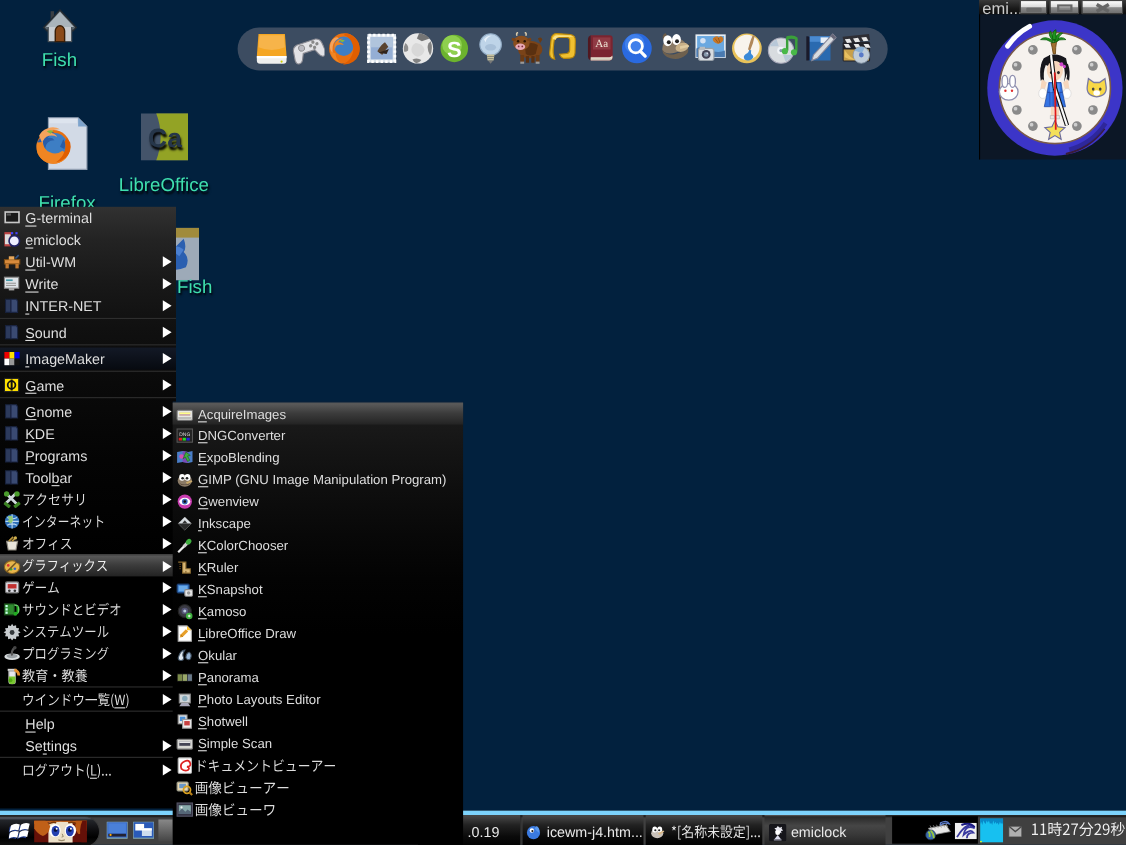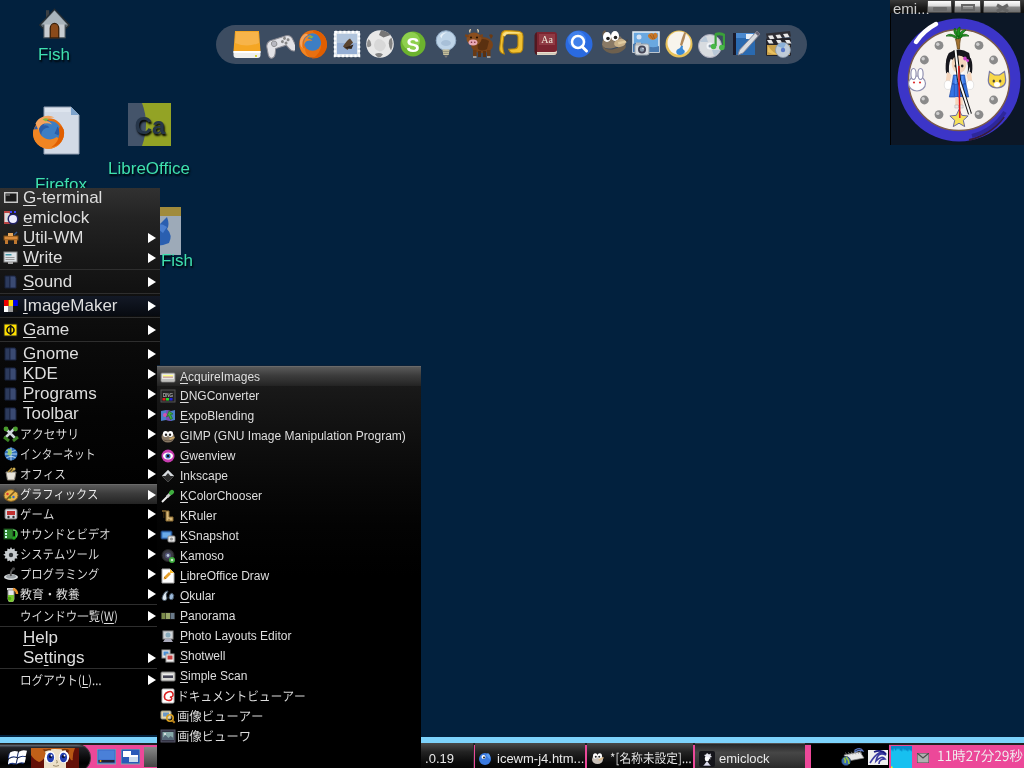--- a/index.html
+++ b/index.html
@@ -6,40 +6,40 @@
  font-family:"Liberation Sans",sans-serif;-webkit-font-smoothing:antialiased;}
 .abs{position:absolute}
 .deskicon{position:absolute;text-align:center;color:#3fe0ae;font-size:17px;
  text-shadow:1px 2px 2px #000}
 .jp{display:block}
 
 #dock{position:absolute;left:216px;top:25px;width:591px;height:39px;
  background:#3c4c61;border-radius:20px}
 #dock svg{position:absolute;top:4px}
 
-.menu{position:absolute;color:#dedede;font-size:17px}
+.menu{position:absolute;color:#dedede;font-size:13px}
 .mrow{height:20px;display:flex;align-items:center;position:relative}
 .mrow .ic{width:16px;height:16px;margin-left:3px;flex:none}
 .mrow .lb{margin-left:4px;white-space:nowrap}
 .mrow .lb u{text-decoration-thickness:1px;text-underline-offset:2px}
 .mrow .arrow{position:absolute;right:4px;width:0;height:0;
  border-left:8px solid #fff;border-top:5.5px solid transparent;border-bottom:5.5px solid transparent}
 .msep{height:4px;position:relative}
 .msep:after{content:"";position:absolute;left:0;right:0;top:1px;height:1px;background:#2e2e2e}
 .msep2{height:2px;position:relative}
 .msep2:after{content:"";position:absolute;left:0;right:0;top:0;height:1px;background:#2e2e2e}
 .sel{background:linear-gradient(180deg,#5a5a5a 0,#3c3c3c 45%,#232323 100%);border-top:1px solid #6a6a6a}
 .imsel{background:linear-gradient(180deg,#131926 0,#070a10 100%)}
 #mainmenu{left:0;top:188px;width:160px;height:547px;
  background:linear-gradient(180deg,#313131 0,#232323 30px,#181818 70px,#101010 110px,#0a0a0a 160px,#040404 230px,#000 320px)}
 #submenu{left:157px;top:365px;width:264px;height:403px;font-size:12px;
  background:linear-gradient(180deg,#1d1d1d 0,#151515 40px,#0e0e0e 80px,#080808 120px,#030303 160px,#000 210px);
  border-top:1px solid #0a2038}
 
-#taskbar{position:absolute;left:0;top:737px;width:1024px;height:31px;background:#ec4899;border-top:6px solid #7dd3fc}
+#taskbar{position:absolute;left:0;top:737px;width:1024px;height:31px;background:#404040;border-top:4px solid #7dd3fc}
 .task{position:absolute;top:0;height:30px;background:linear-gradient(180deg,#4a4a4a 0,#222 30%,#0a0a0a 65%,#000 100%);
  color:#e8e8e8;font-size:13px;display:flex;align-items:center}
 .tsep{position:absolute;top:0;width:1px;height:30px;background:#2a2a2a}
 
 #emiwin{position:absolute;left:890px;top:0;width:134px;height:145px;background:#0c1726;border-left:1px solid #000}
 #emititle{position:absolute;left:890px;top:0;width:134px;height:13px;background:linear-gradient(180deg,#3a3a3a,#191919 60%,#0d0d0d);
  color:#ccc;font-size:15px}
 .wbtn{position:absolute;top:0;height:13px;background:linear-gradient(180deg,#fdfdfd 0,#dcdcdc 45%,#8a8a8a 55%,#6f6f6f);
  border:1px solid #444;border-radius:1px}
 </style></head><body>
@@ -511,20 +511,28 @@
       <svg class="ic" width="16" height="16" viewBox="0 0 16 16">
         <rect x="1" y="2" width="13" height="10" fill="#dfe4e8" stroke="#888" stroke-width="1"></rect>
         <rect x="2.5" y="4" width="6" height="1.5" fill="#49a"></rect>
         <rect x="2.5" y="7" width="9" height="1" fill="#999"></rect>
         <rect x="2.5" y="9" width="9" height="1" fill="#999"></rect>
         <rect x="5" y="12" width="5" height="2" fill="#aaa"></rect>
       </svg>
       <span class="lb"><u>W</u>rite</span>
       <span class="arrow"></span>
     </div>
+<div class="mrow ">
+      <svg class="ic" width="16" height="16" viewBox="0 0 16 16">
+        <path d="M2 2 h5 v12 h-5 z" fill="#2c3a5c" stroke="#16203a" stroke-width="1"></path>
+        <path d="M7 2 h5 l1 2 v10 h-6 z" fill="#3a4a72" stroke="#1a2442" stroke-width="1"></path>
+      </svg>
+      <span class="lb"><u>I</u>NTER-NET</span>
+      <span class="arrow"></span>
+    </div>
 <div class="msep"></div>
 <div class="mrow ">
       <svg class="ic" width="16" height="16" viewBox="0 0 16 16">
         <path d="M2 2 h5 v12 h-5 z" fill="#2c3a5c" stroke="#16203a" stroke-width="1"></path>
         <path d="M7 2 h5 l1 2 v10 h-6 z" fill="#3a4a72" stroke="#1a2442" stroke-width="1"></path>
       </svg>
       <span class="lb"><u>S</u>ound</span>
       <span class="arrow"></span>
     </div>
 <div class="msep"></div>

